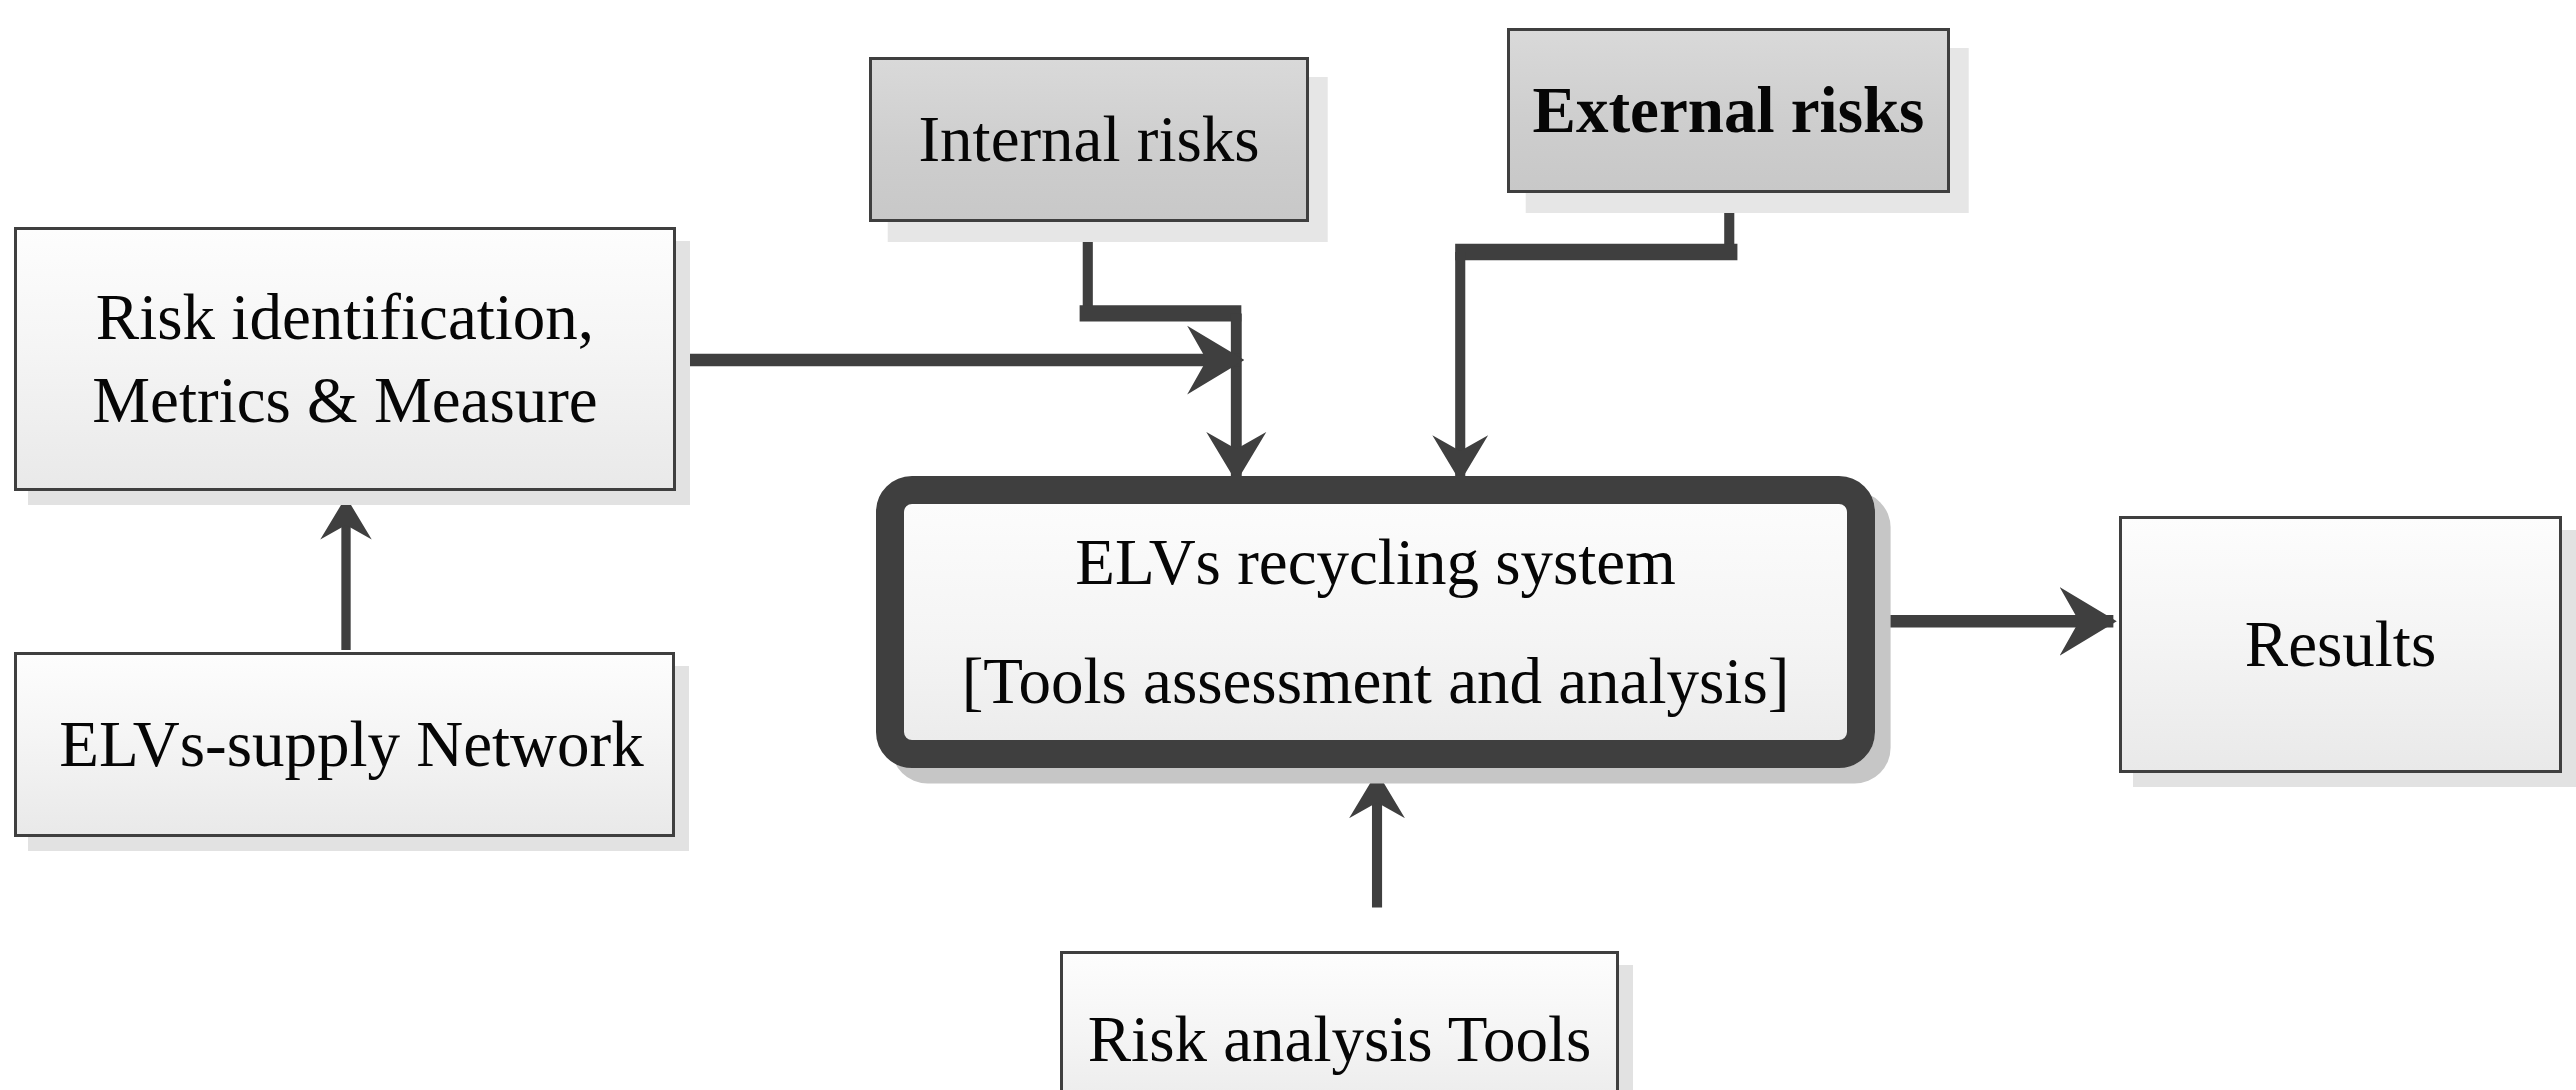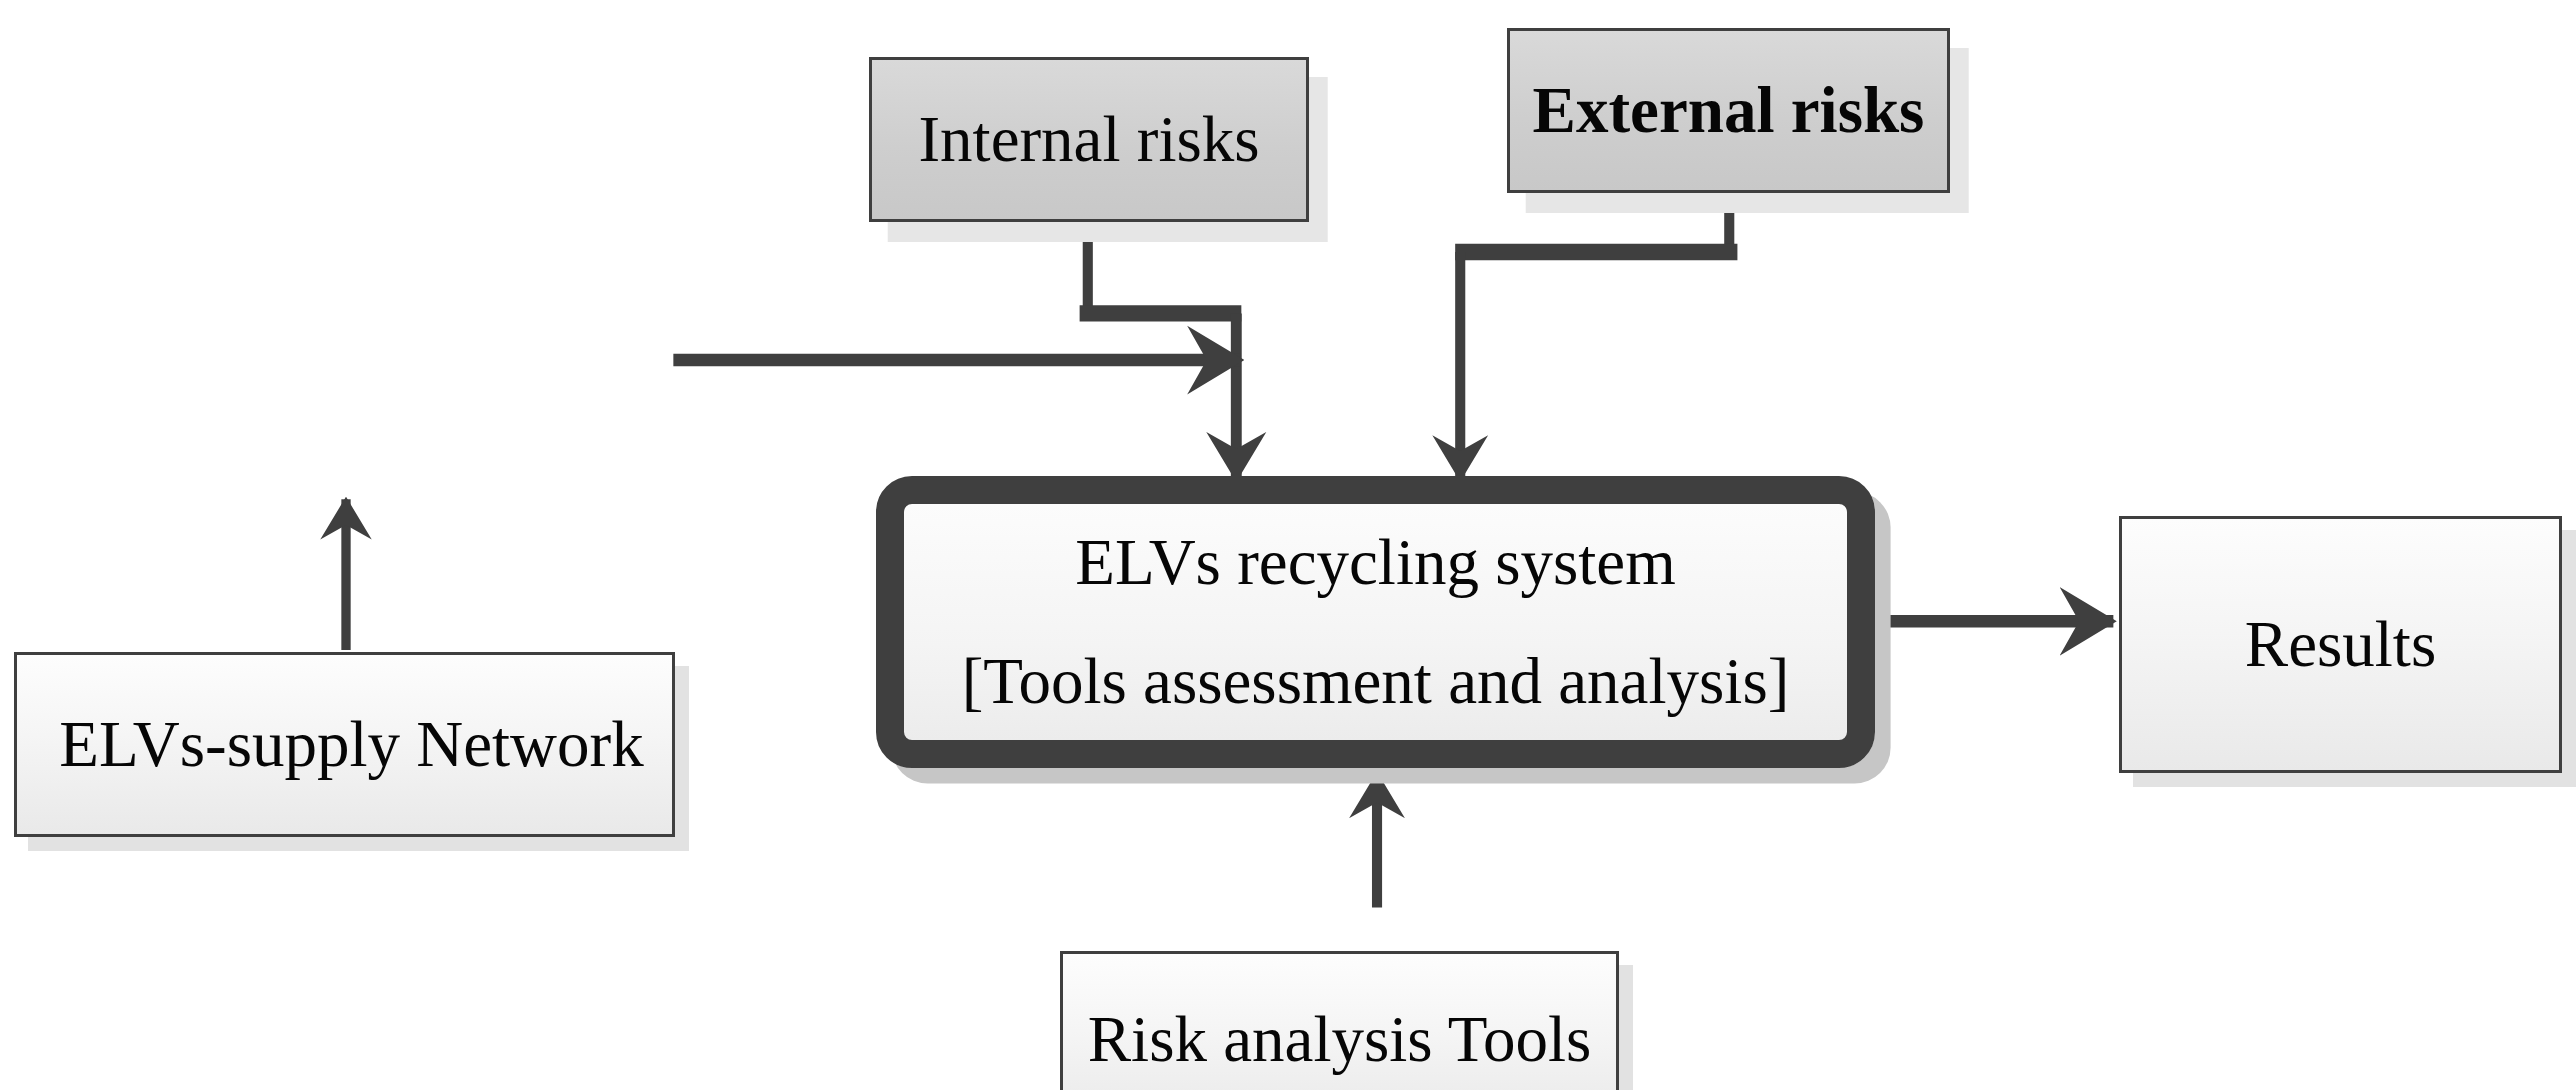--- a/index.html
+++ b/index.html
@@ -91,20 +91,24 @@
   </svg>
 
   <div class="node gray" id="node-internal-risks">
     <span class="lbl-line">Internal risks</span>
   </div>
 
   <div class="node gray" id="node-external-risks">
     <span class="lbl-line">External risks</span>
   </div>
 
+  <div class="node light" id="node-risk-identification">
+    <span class="lbl-line">Risk identification,</span>
+    <span class="lbl-line">Metrics &amp; Measure</span>
+  </div>
 
   <div class="node light" id="node-elvs-supply">
     <span class="lbl-line">ELVs-supply Network</span>
   </div>
 
   <div class="node system" id="node-elvs-recycling">
     <span class="lbl-line">ELVs recycling system</span>
     <span class="lbl-line">[Tools assessment and analysis]</span>
   </div>
 

